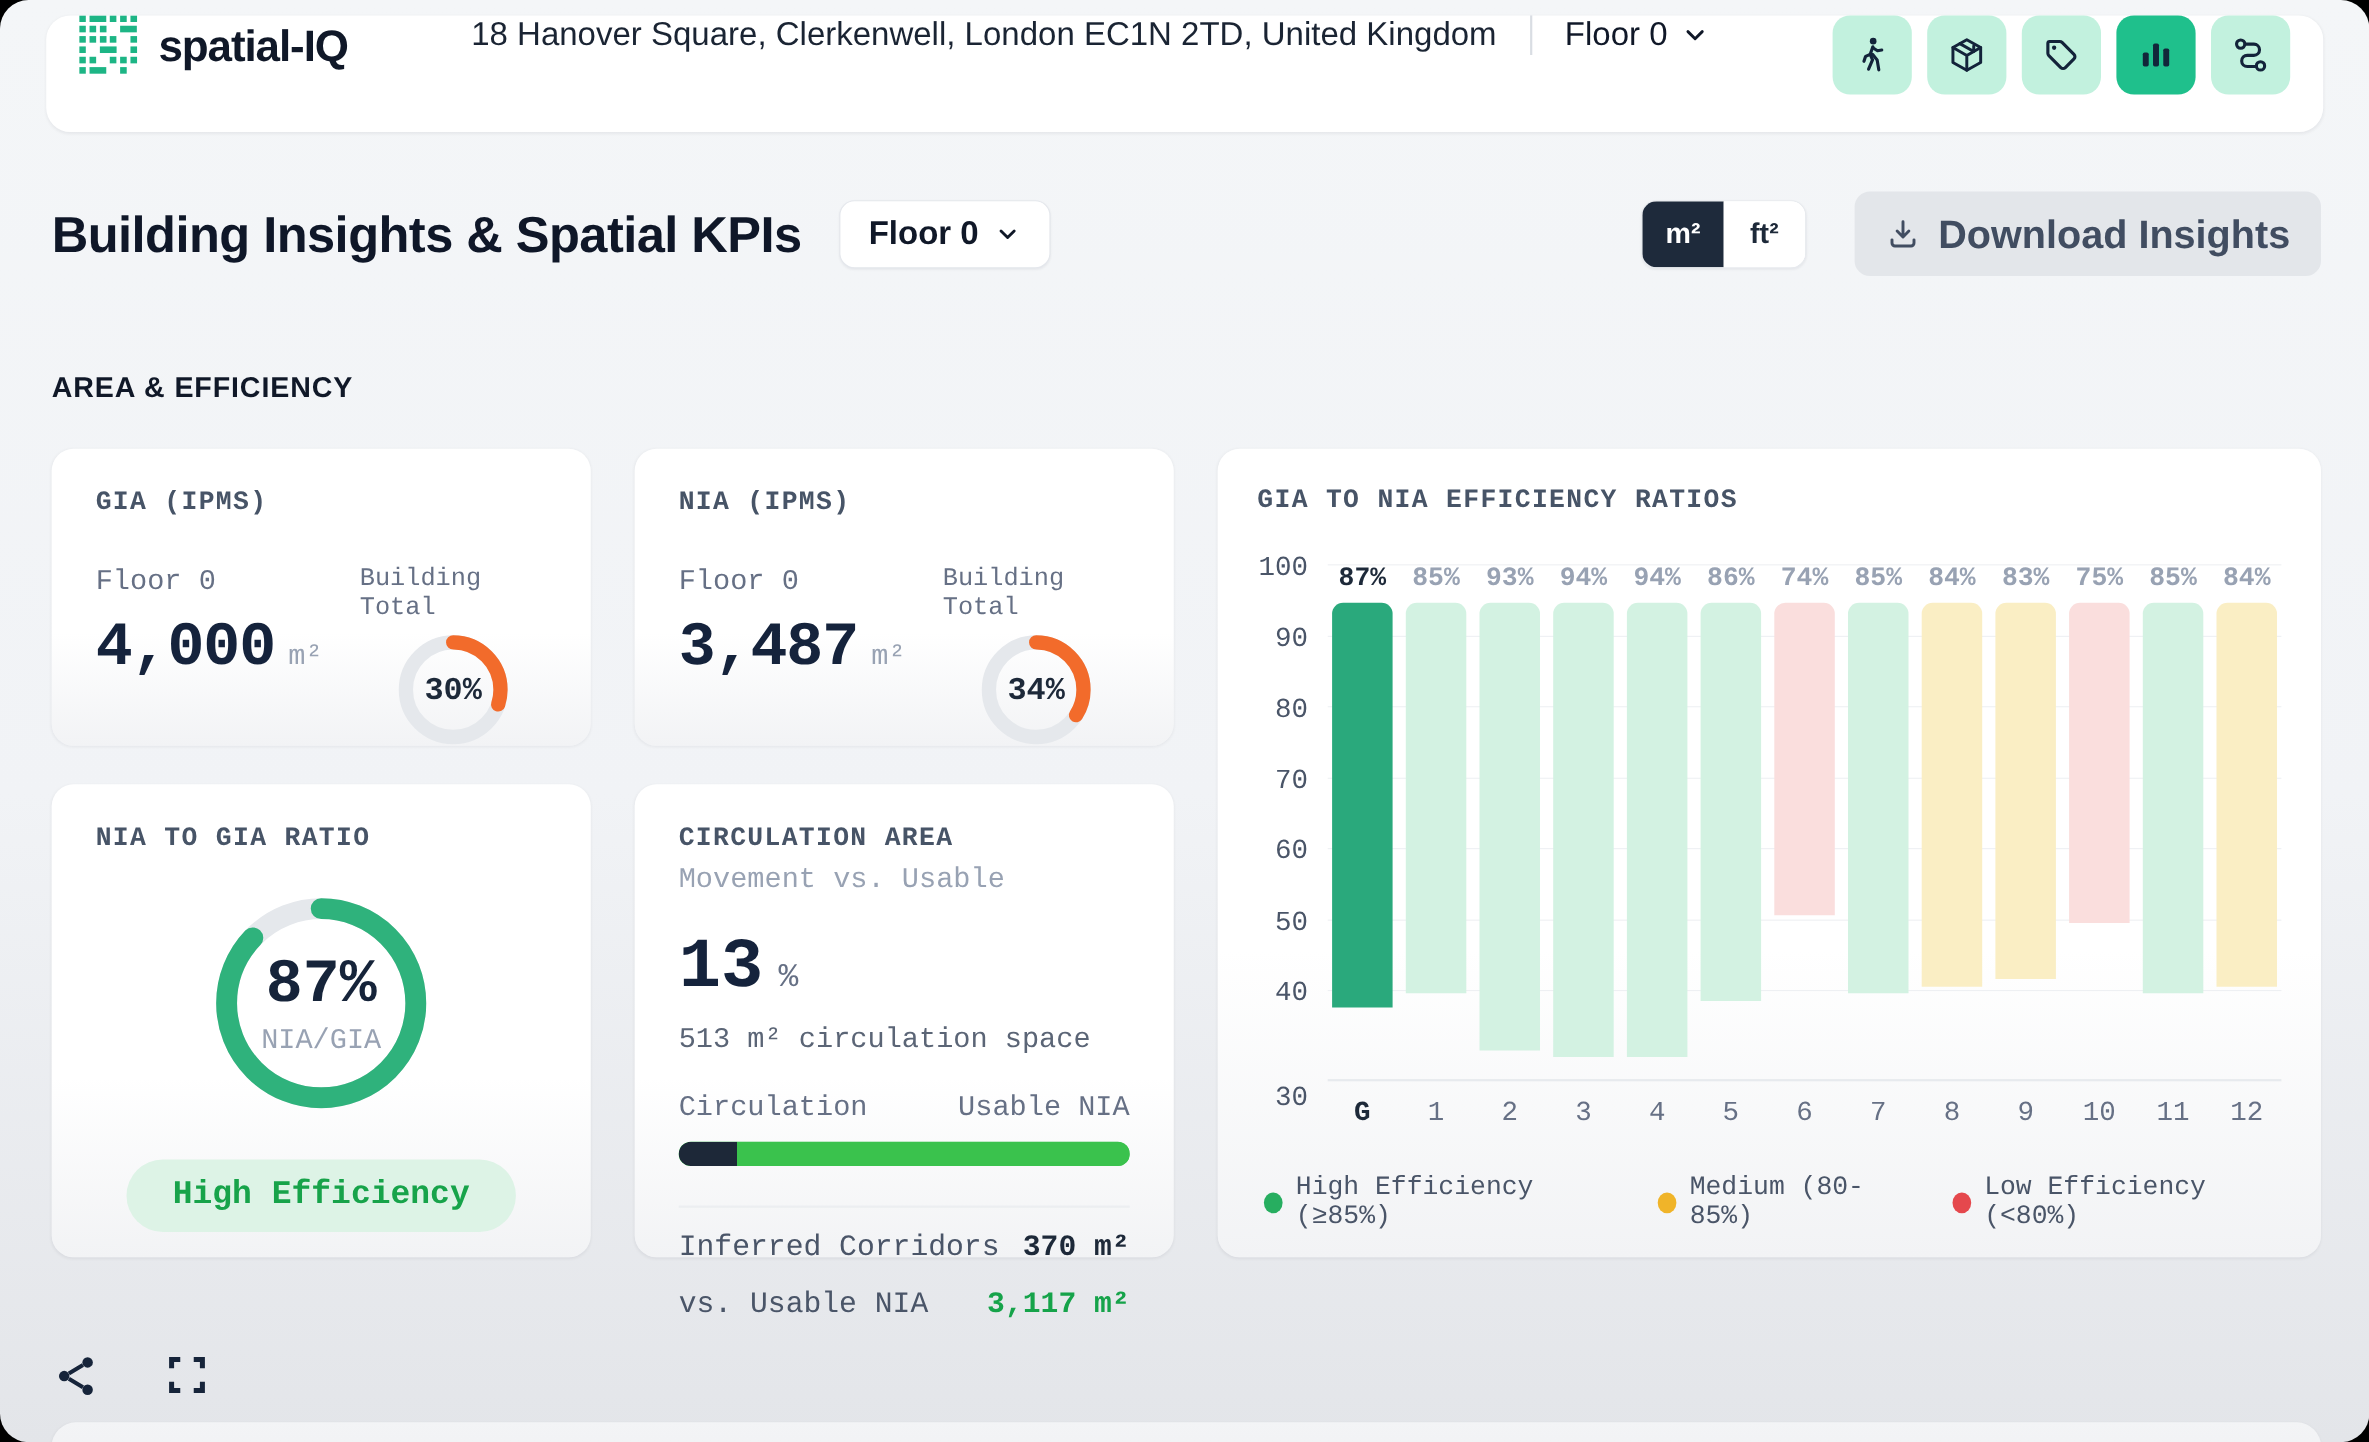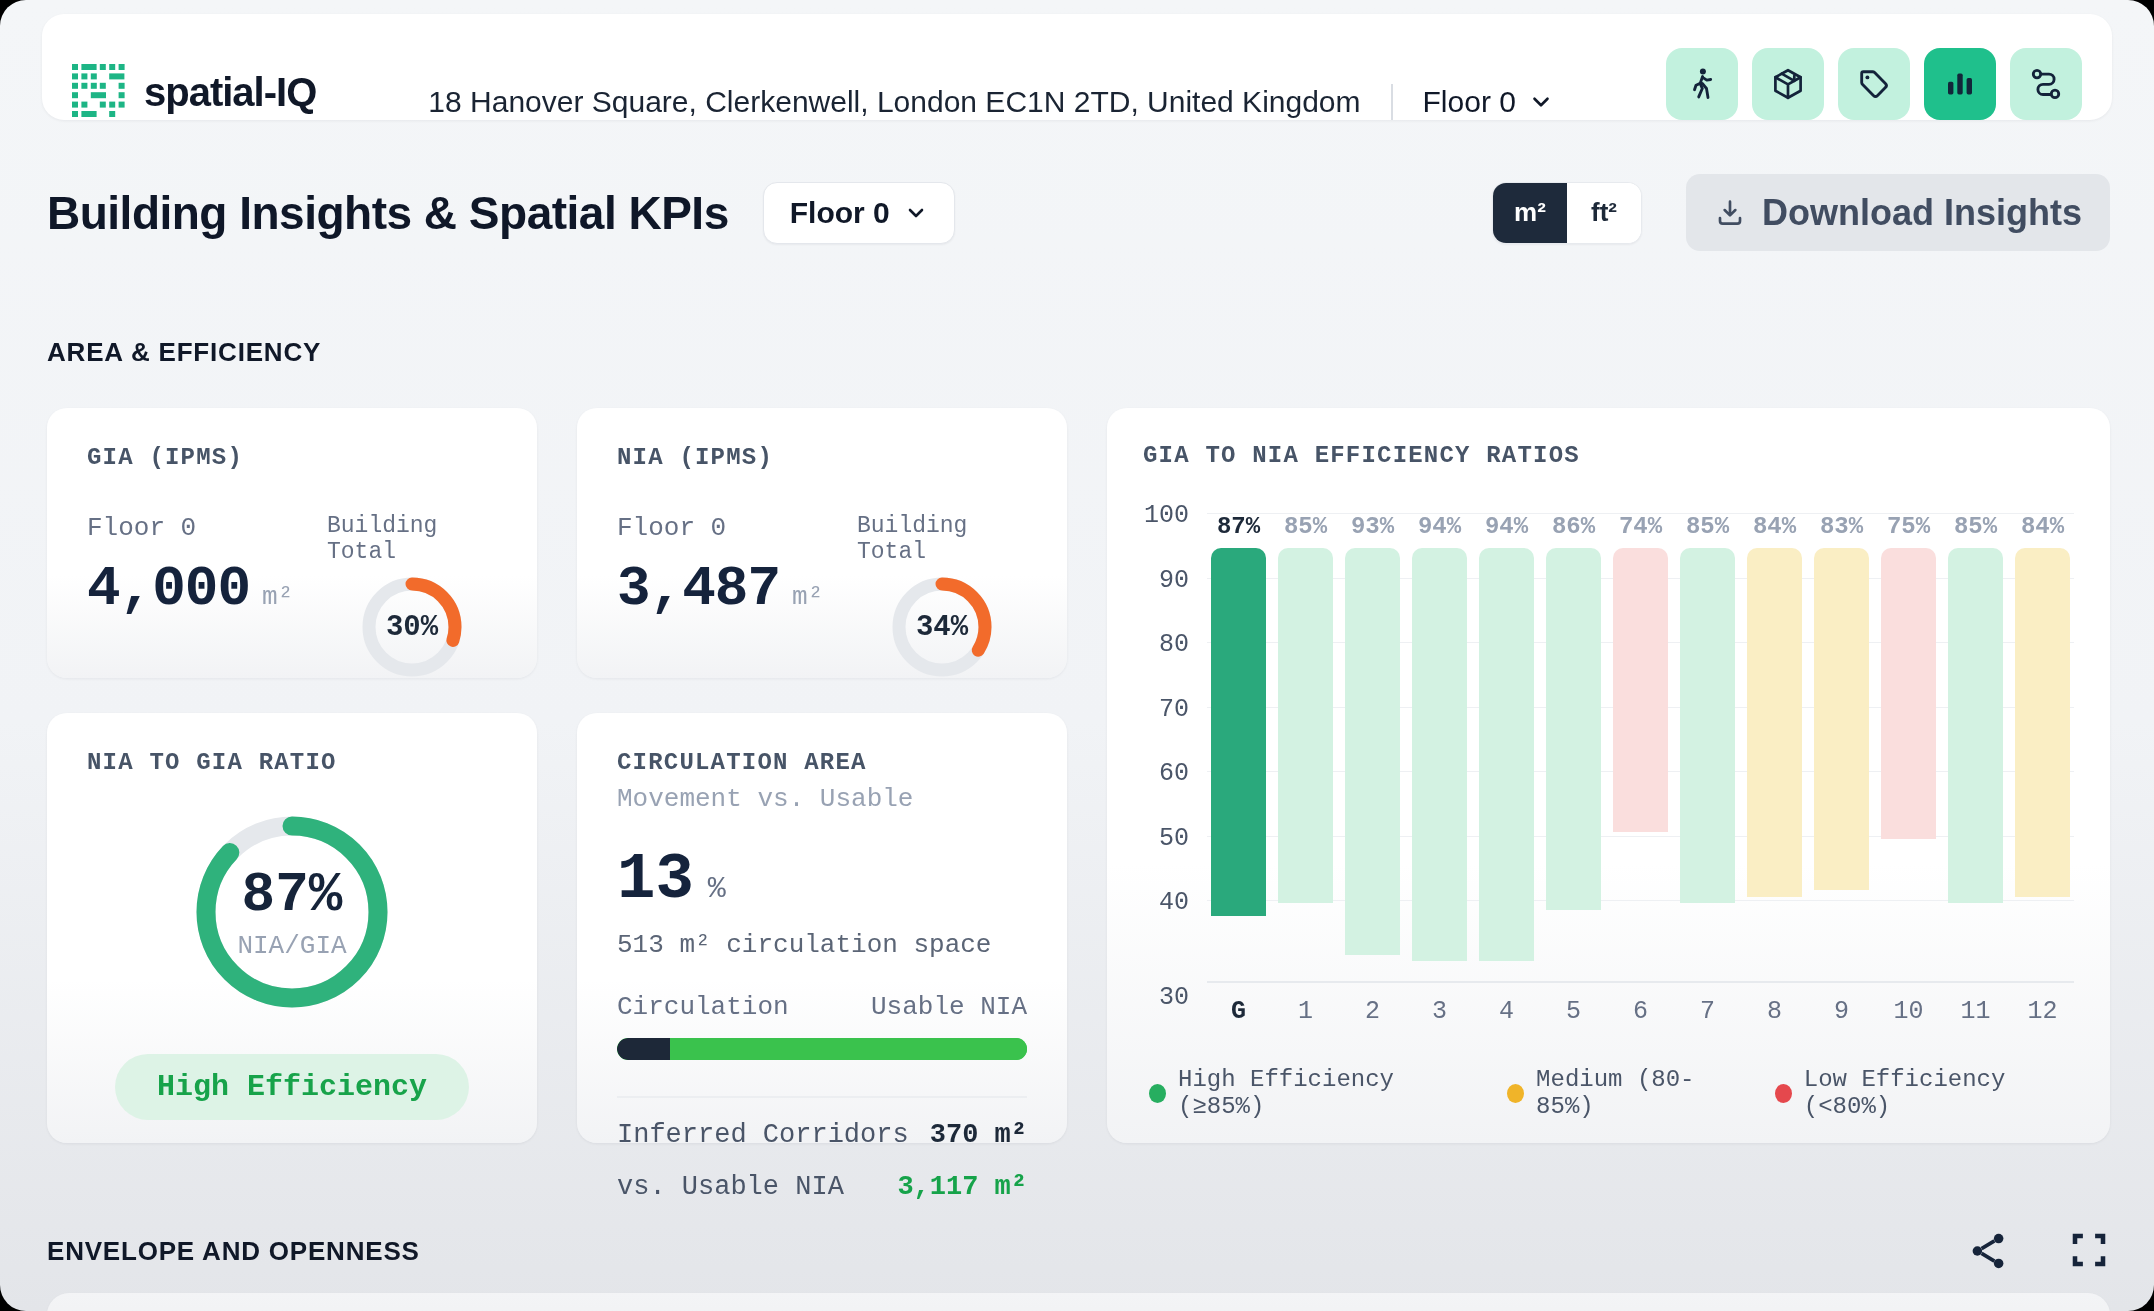--- a/index.html
+++ b/index.html
@@ -6,21 +6,21 @@
   html,body { background:#000; }
   body { font-family:"Liberation Sans","DejaVu Sans",sans-serif; color:#1d2939; }
   .app {
     position:relative; width:2154px; height:1311px; overflow:hidden;
     border-radius:26px;
     background:linear-gradient(180deg,#f4f6f8 0%,#f1f3f6 55%,#e3e5e9 100%);
   }
   
   .topbar {
     margin:14px 42px 0; height:106px; background:#fff; border-radius:22px;
-    display:flex; align-items:flex-end; padding:0 30px;
+    display:flex; align-items:flex-start; padding:0 30px;
     box-shadow:0 1px 3px rgba(16,24,40,.06);
   }
   .logo { display:flex; align-items:center; gap:16px; }
   .logo-text { font-size:40px; font-weight:600; letter-spacing:-1px; color:#101828; }
   .topbar-center { flex:1; display:flex; align-items:center; justify-content:center; gap:30px; }
   .address { font-size:30px; color:#1a2433; }
   .vdivider { width:2px; height:36px; background:#d9dde3; }
   .floor-select { display:flex; align-items:center; gap:12px; font-size:30px; color:#101828; cursor:pointer; }
   .navbtns { display:flex; gap:14px; }
   .navbtn {
@@ -436,21 +436,20 @@
           <span class="val">370 m²</span>
         </div>
         <div class="circ-row">
           <span>vs. Usable NIA</span>
           <span class="val green">3,117 m²</span>
         </div>
       </section>
     </div>
 
     <div class="envelope-row">
-      <h2 class="section-heading" style="margin-top:0">ENVELOPE AND OPENNESS</h2>
       <div class="envelope-actions">
         <button class="icon-btn">
           <svg width="44" height="44" viewBox="0 0 24 24">
             <g fill="currentColor">
                 <circle cx="17.8" cy="5.2" r="2.6"></circle>
                 <circle cx="6.2" cy="12" r="2.6"></circle>
                 <circle cx="17.8" cy="18.8" r="2.6"></circle>
               </g>
             <g stroke="currentColor" stroke-width="2" fill="none">
                 <path d="M8.5 10.7l7-4.2M8.5 13.3l7 4.2"></path>

